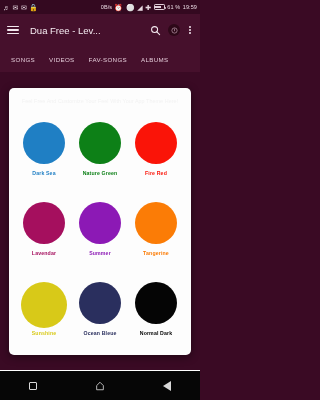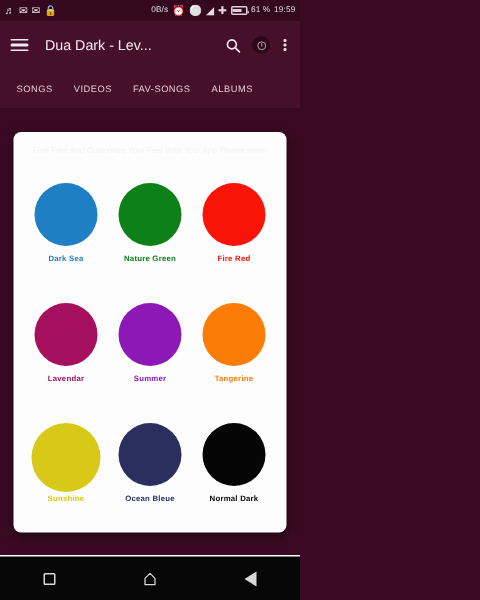--- a/index.html
+++ b/index.html
@@ -169,21 +169,21 @@
     <span class="sb-txt">19:59</span>
   </div>
 </div>
 
 <div class="appbar">
   <div class="hamburger">
     <span></span>
       <span></span>
       <span></span>
   </div>
-  <div class="app-title">Dua Dark - Lev...</div>
+  <div class="app-title">Dua Free - Lev...</div>
   <div class="bar-ico search-ico">
     <svg width="11" height="11" viewBox="0 0 24 24" fill="none" stroke="#f3e8ee" stroke-width="2.4">
       <circle cx="10" cy="10" r="6.5"></circle>
         <line x1="15" y1="15" x2="21" y2="21" stroke-linecap="round"></line>
     </svg>
   </div>
   <div class="bar-ico">
     <span class="eq-badge">
       <svg width="7" height="7" viewBox="0 0 24 24" fill="none" stroke="#c9a8ba" stroke-width="2.2">
         <circle cx="12" cy="12" r="9"></circle>

